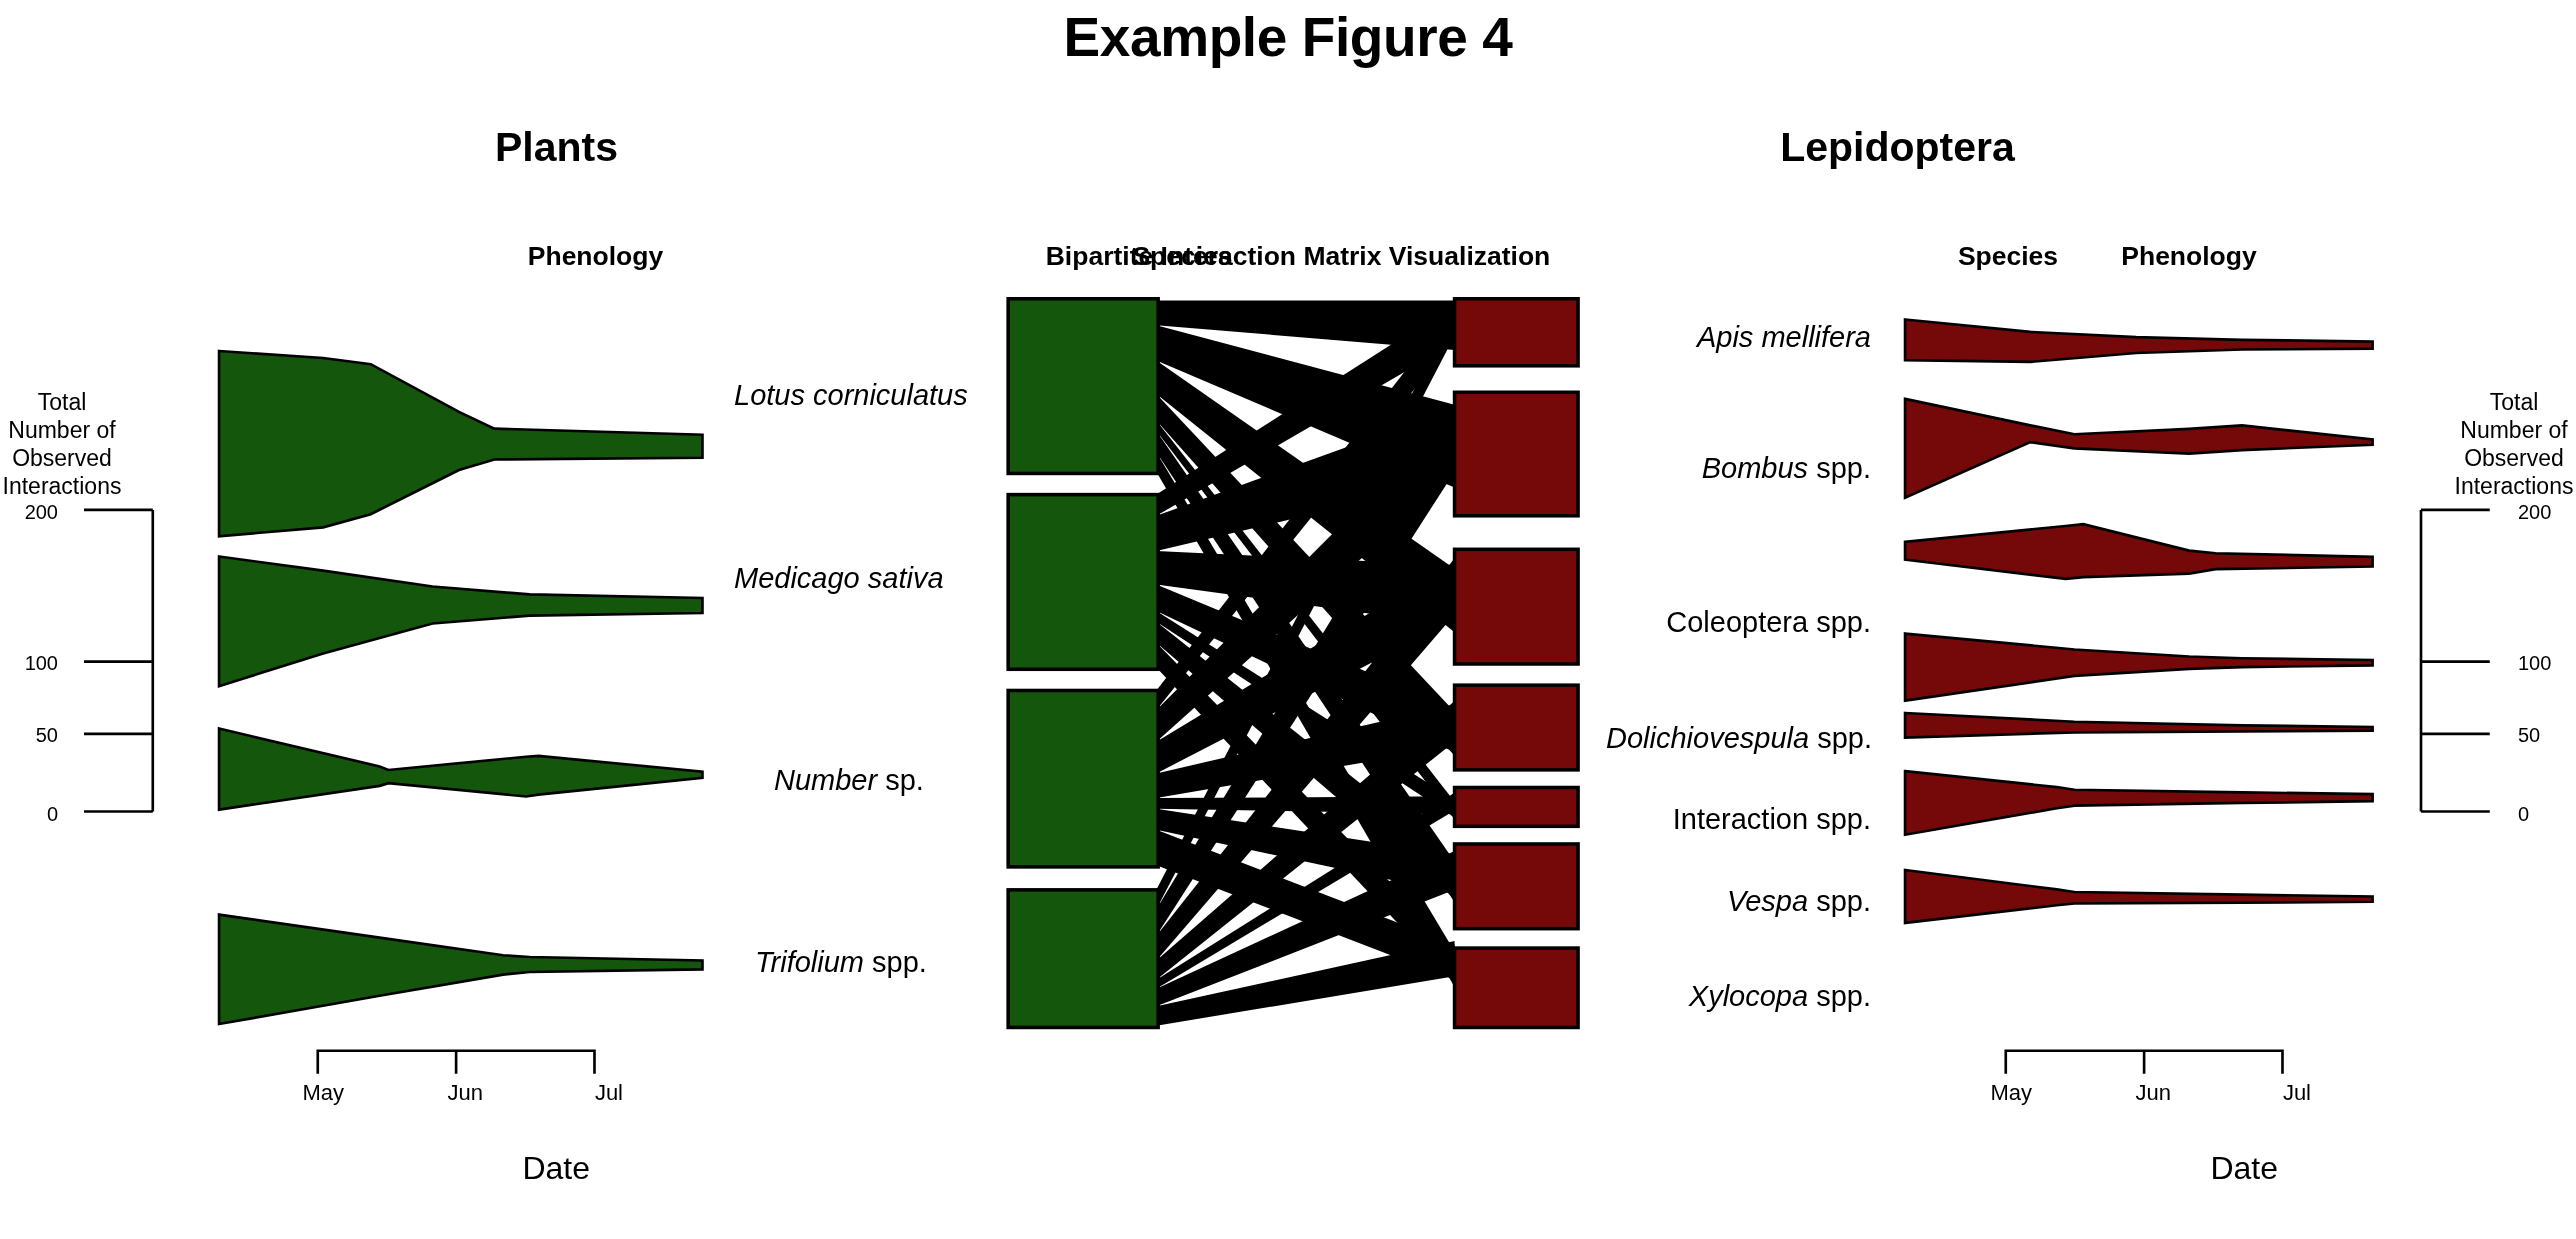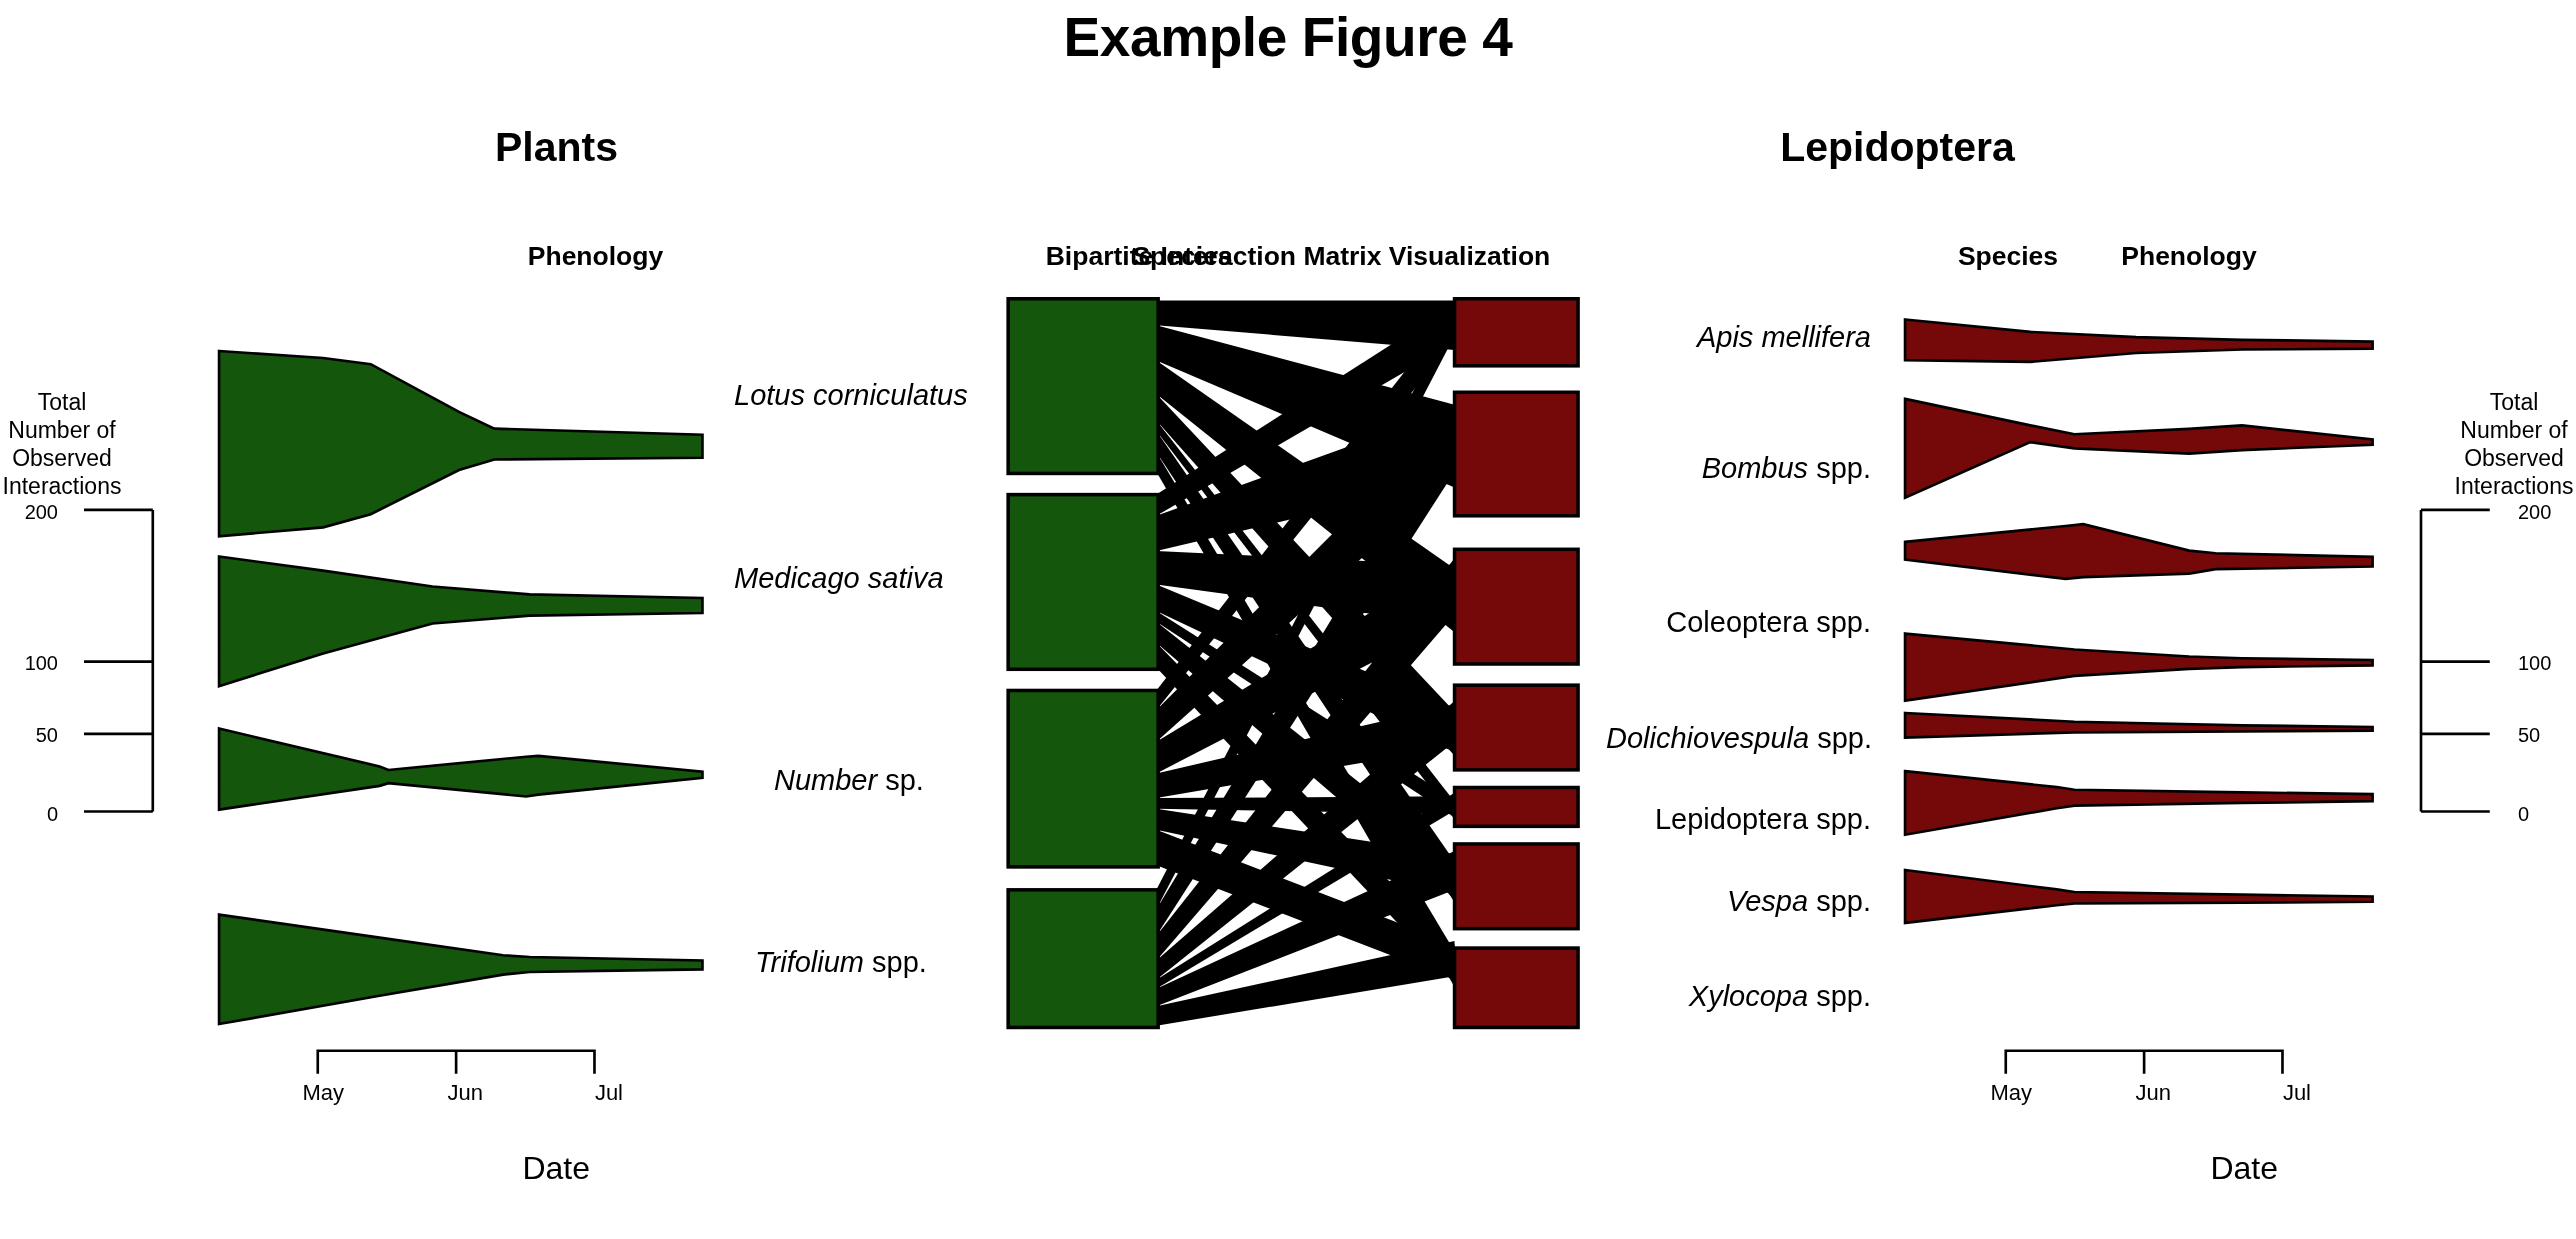--- a/index.html
+++ b/index.html
@@ -168,21 +168,21 @@
 <div class="sp-label polls" style="left:1589px;top:452px;width:282px;">
   <span class="ital">Bombus</span><span> spp.</span>
 </div>
 <div class="sp-label polls" style="left:1589px;top:606px;width:282px;">
   <span class="ital"></span><span>Coleoptera spp.</span>
 </div>
 <div class="sp-label polls" style="left:1554px;top:722px;width:318px;">
   <span class="ital">Dolichiovespula</span><span> spp.</span>
 </div>
 <div class="sp-label polls" style="left:1589px;top:803px;width:282px;">
-  <span class="ital"></span><span>Lepidoptera spp.</span>
+  <span class="ital"></span><span>Interaction spp.</span>
 </div>
 <div class="sp-label polls" style="left:1589px;top:885px;width:282px;">
   <span class="ital">Vespa</span><span> spp.</span>
 </div>
 <div class="sp-label polls" style="left:1589px;top:980px;width:282px;">
   <span class="ital">Xylocopa</span><span> spp.</span>
 </div>
 
 <svg style="left:1898px;top:305px;" width="494" height="733" viewBox="0 0 560 830">
   <polygon class="phen-red" points="8,16 150,30 270,36 390,39 538,41 538,49 390,50 270,54 150,64 8,62"></polygon>

